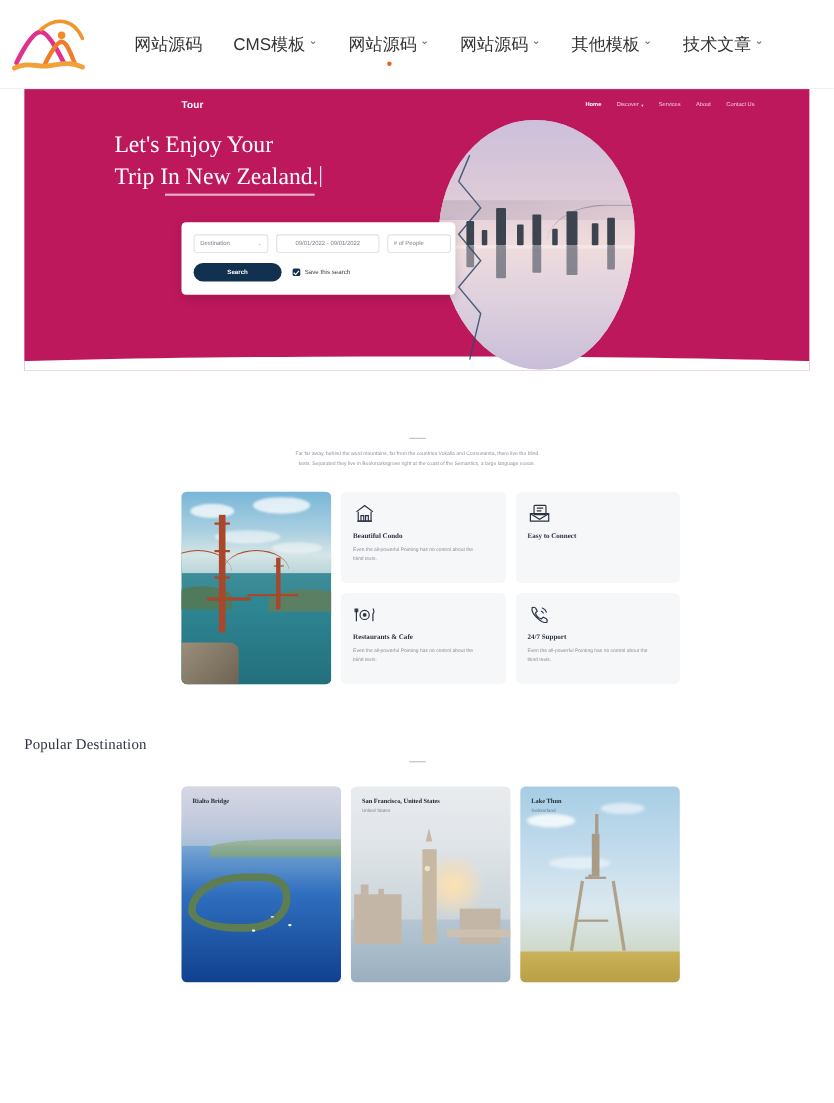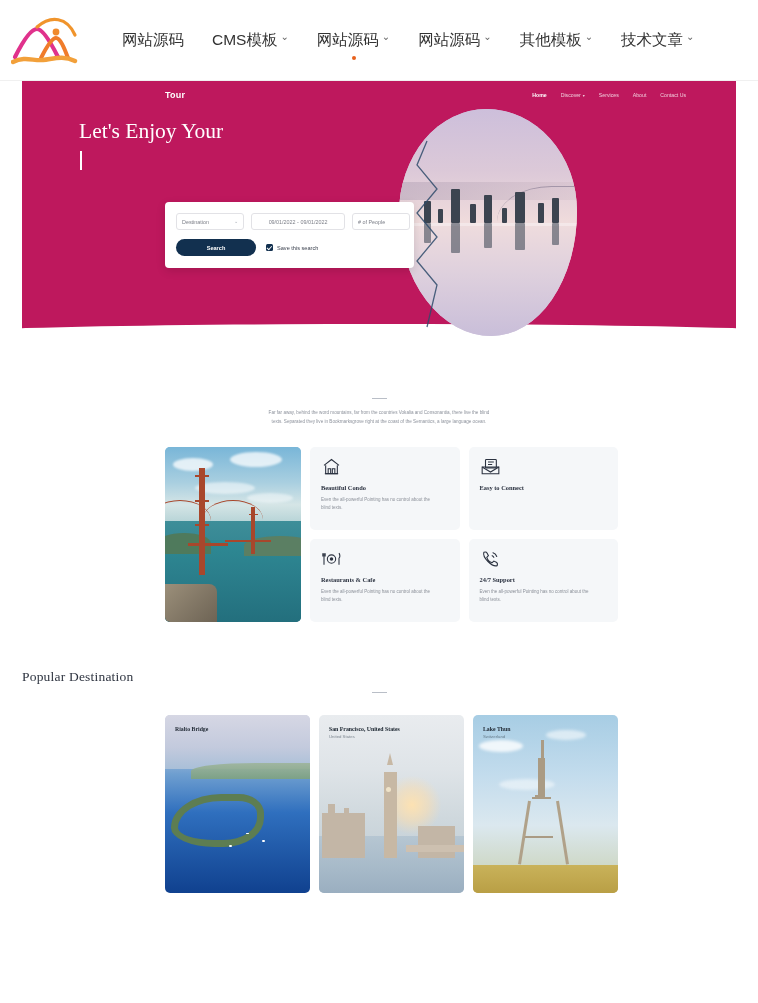--- a/index.html
+++ b/index.html
@@ -104,21 +104,21 @@
     display: flex;
     align-items: center;
     gap: 2px;
     cursor: pointer;
   }
   .hero-menu-item.active { color: #ffffff; font-weight: bold; }
   .hero-menu-item .mini-caret { font-size: 4px; }
 
   .hero-body {
     position: relative;
-    padding-left: 57px;
+    padding-left: 82px;
     margin-top: 17px;
   }
   .hero-title {
     font-family: "Liberation Serif", serif;
     color: #ffffff;
     font-size: 21.5px;
     line-height: 1.34;
     position: relative;
     z-index: 4;
     width: 260px;
@@ -502,21 +502,21 @@
       </div>
     </div>
 
     <svg class="squiggle" viewBox="0 0 26 190">
       <path d="M13 2 L3 26 L23 50 L3 74 L23 98 L3 122 L23 146 L13 188" fill="none" stroke="#2f4b6b" stroke-width="1.3" opacity=".85"></path>
     </svg>
 
     <div class="hero-body">
       <div class="hero-title">
         <div>Let's Enjoy Your</div>
-        <div><span class="caretbar"></span></div>
+        <div><span class="line2">Trip In New Zealand.</span><span class="caretbar"></span></div>
       </div>
     </div>
 
     <div class="search-card">
       <div class="search-fields">
         <div class="field dest">
           <span>Destination</span>
           <span class="fcaret">⌄</span>
         </div>
         <div class="field date">

